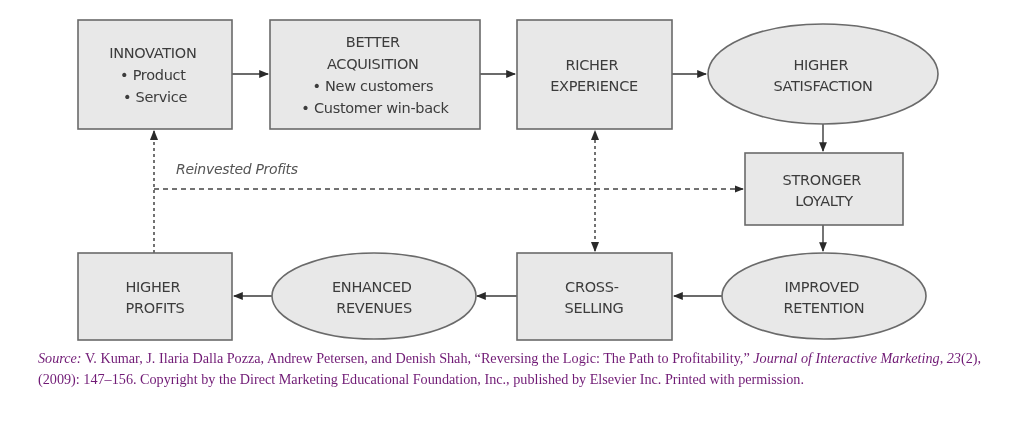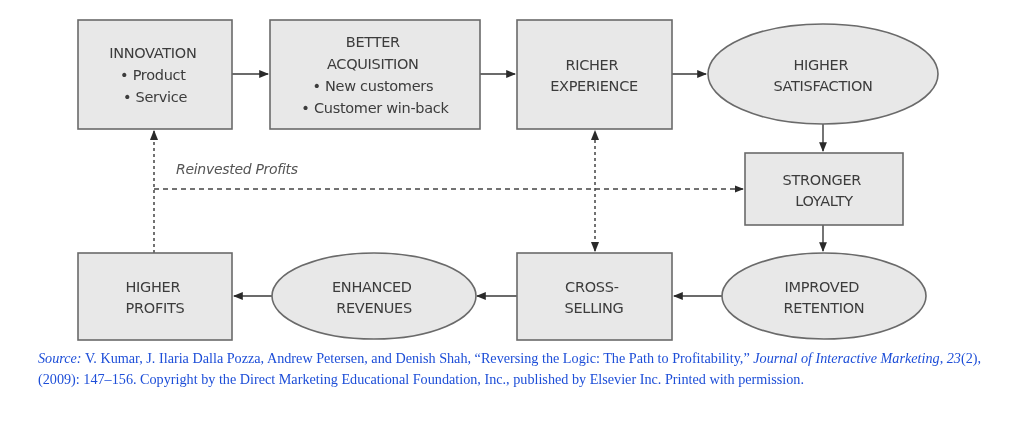--- a/index.html
+++ b/index.html
@@ -8,21 +8,21 @@
   .node-text { font-family: "DejaVu Sans", sans-serif; font-size: 14.5px; fill: #3c3c3c; letter-spacing: -0.3px; }
   .label-italic { font-family: "DejaVu Sans", sans-serif; font-size: 14px; font-style: italic; fill: #555555; letter-spacing: -0.3px; }
   .box { fill: #e8e8e8; stroke: #6a6a6a; stroke-width: 1.6; }
   .solid { stroke: #3a3a3a; stroke-width: 1.4; fill: none; }
   .dashed { stroke: #444444; stroke-width: 1.3; fill: none; stroke-dasharray: 5 4; }
   .dotted { stroke: #444444; stroke-width: 1.5; fill: none; stroke-dasharray: 3 3; }
   .head { fill: #2a2a2a; }
   #caption {
     position: absolute; left: 38px; top: 348px; width: 943px;
     font-family: "Liberation Serif", "DejaVu Serif", serif; font-size: 14.2px;
-    line-height: 20.5px; color: #1d4ed8; text-align: justify; text-align-last: left;
+    line-height: 20.5px; color: #701a75; text-align: justify; text-align-last: left;
   }
   #caption i { font-style: italic; }
 </style>
 </head>
 <body>
 
 <svg id="diagram" viewBox="0 0 1024 345" xmlns="http://www.w3.org/2000/svg">
   <defs>
     <marker id="arrow" viewBox="0 0 10 10" refX="9" refY="5" markerWidth="7" markerHeight="7" orient="auto-start-reverse">
       <path d="M0,1 L10,5 L0,9 z" class="head"></path>

